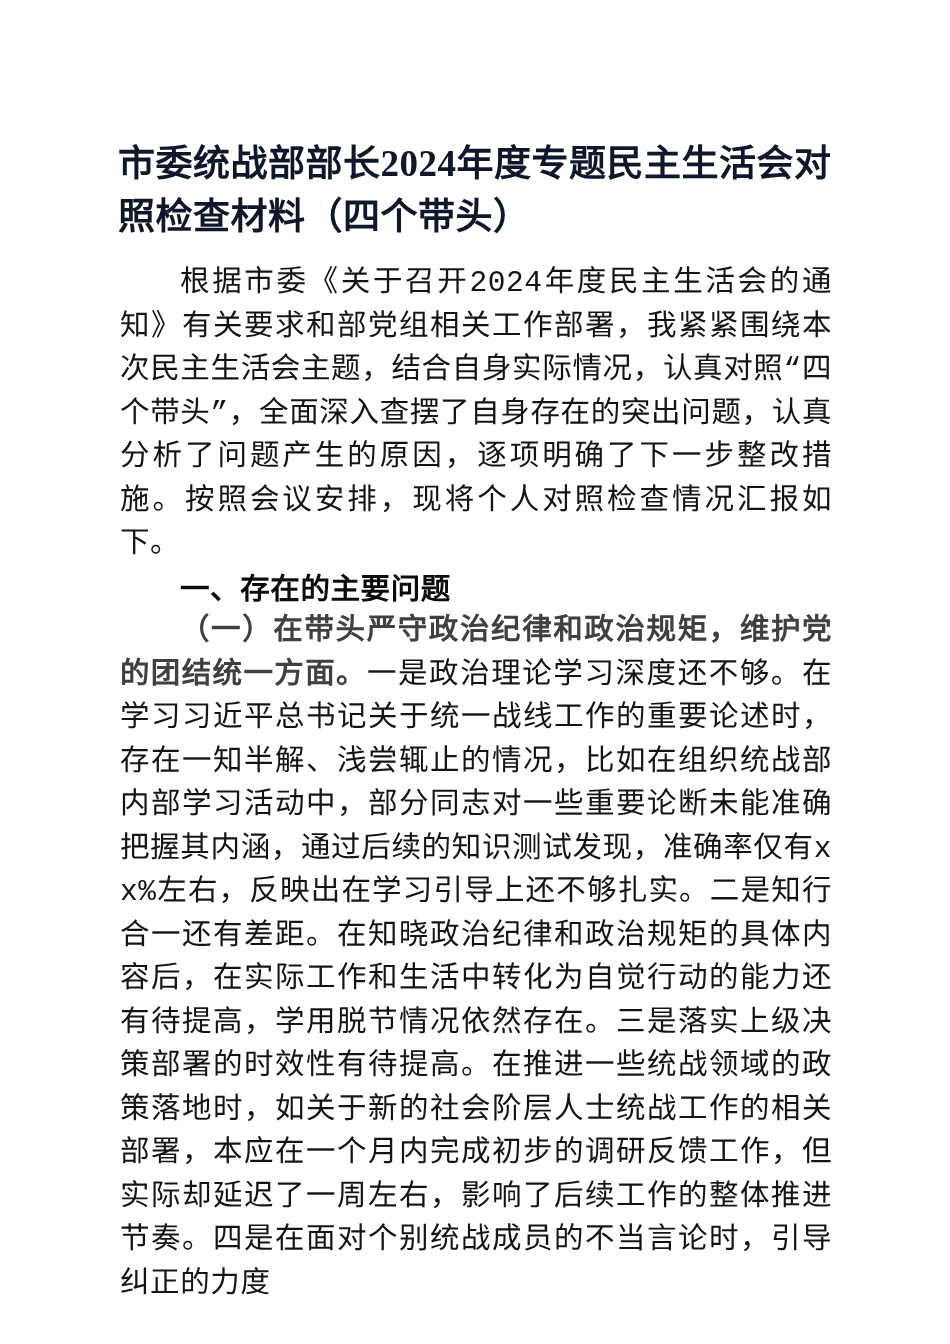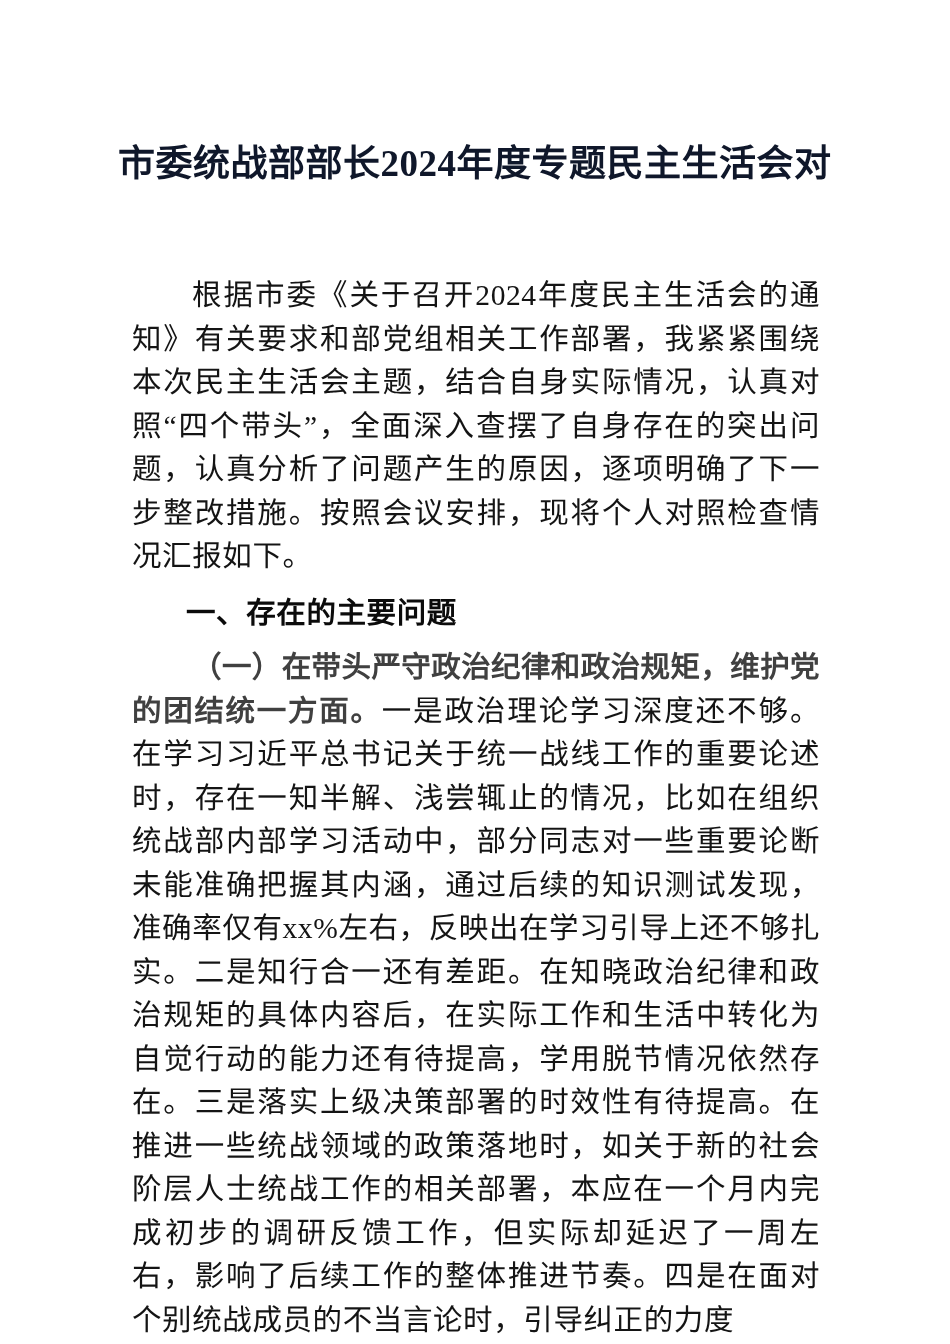--- a/index.html
+++ b/index.html
@@ -43,35 +43,35 @@
 
   
   .body-col {
     position: absolute;
     left: 120px;
     top: 262px;
     width: 712px;
   }
 
   p.para {
-    margin: 12px;
-    font-family: Liberation Serif, serif;
+    margin: 0;
+    font-family: Liberation Mono, monospace;
     font-size: 29.5px;
     line-height: 43.5px;
     text-align: justify;
     text-justify: inter-ideograph;
     text-indent: 60px;
     letter-spacing: 0.6px;
     color: #141414;
     word-break: break-all;
   }
 
   
   p.heading-1 {
-    margin: 6px;
+    margin: 0;
     font-family: "Liberation Sans", "DejaVu Sans", sans-serif;
     font-weight: 700;
     font-size: 29.5px;
     line-height: 43.5px;
     text-indent: 60px;
     letter-spacing: 0.6px;
     color: #0b0b0b;
   }
 
   
@@ -81,20 +81,21 @@
     color: #404040;
   }
 </style>
 </head>
 <body>
 
 <div class="page">
 
   <div class="doc-title">
     <div>市委统战部部长2024年度专题民主生活会对</div>
+    <div>照检查材料（四个带头）</div>
   </div>
 
   <div class="body-col">
 
     <p class="para">根据市委《关于召开2024年度民主生活会的通知》有关要求和部党组相关工作部署，我紧紧围绕本次民主生活会主题，结合自身实际情况，认真对照“四个带头”，全面深入查摆了自身存在的突出问题，认真分析了问题产生的原因，逐项明确了下一步整改措施。按照会议安排，现将个人对照检查情况汇报如下。</p>
 
     <p class="heading-1">一、存在的主要问题</p>
 
     <p class="para"><span class="lead-bold">（一）在带头严守政治纪律和政治规矩，维护党的团结统一方面。</span><span>一是政治理论学习深度还不够。在学习习近平总书记关于统一战线工作的重要论述时，存在一知半解、浅尝辄止的情况，比如在组织统战部内部学习活动中，部分同志对一些重要论断未能准确把握其内涵，通过后续的知识测试发现，准确率仅有xx%左右，反映出在学习引导上还不够扎实。二是知行合一还有差距。在知晓政治纪律和政治规矩的具体内容后，在实际工作和生活中转化为自觉行动的能力还有待提高，学用脱节情况依然存在。三是落实上级决策部署的时效性有待提高。在推进一些统战领域的政策落地时，如关于新的社会阶层人士统战工作的相关部署，本应在一个月内完成初步的调研反馈工作，但实际却延迟了一周左右，影响了后续工作的整体推进节奏。四是在面对个别统战成员的不当言论时，引导纠正的力度</span></p>
 

